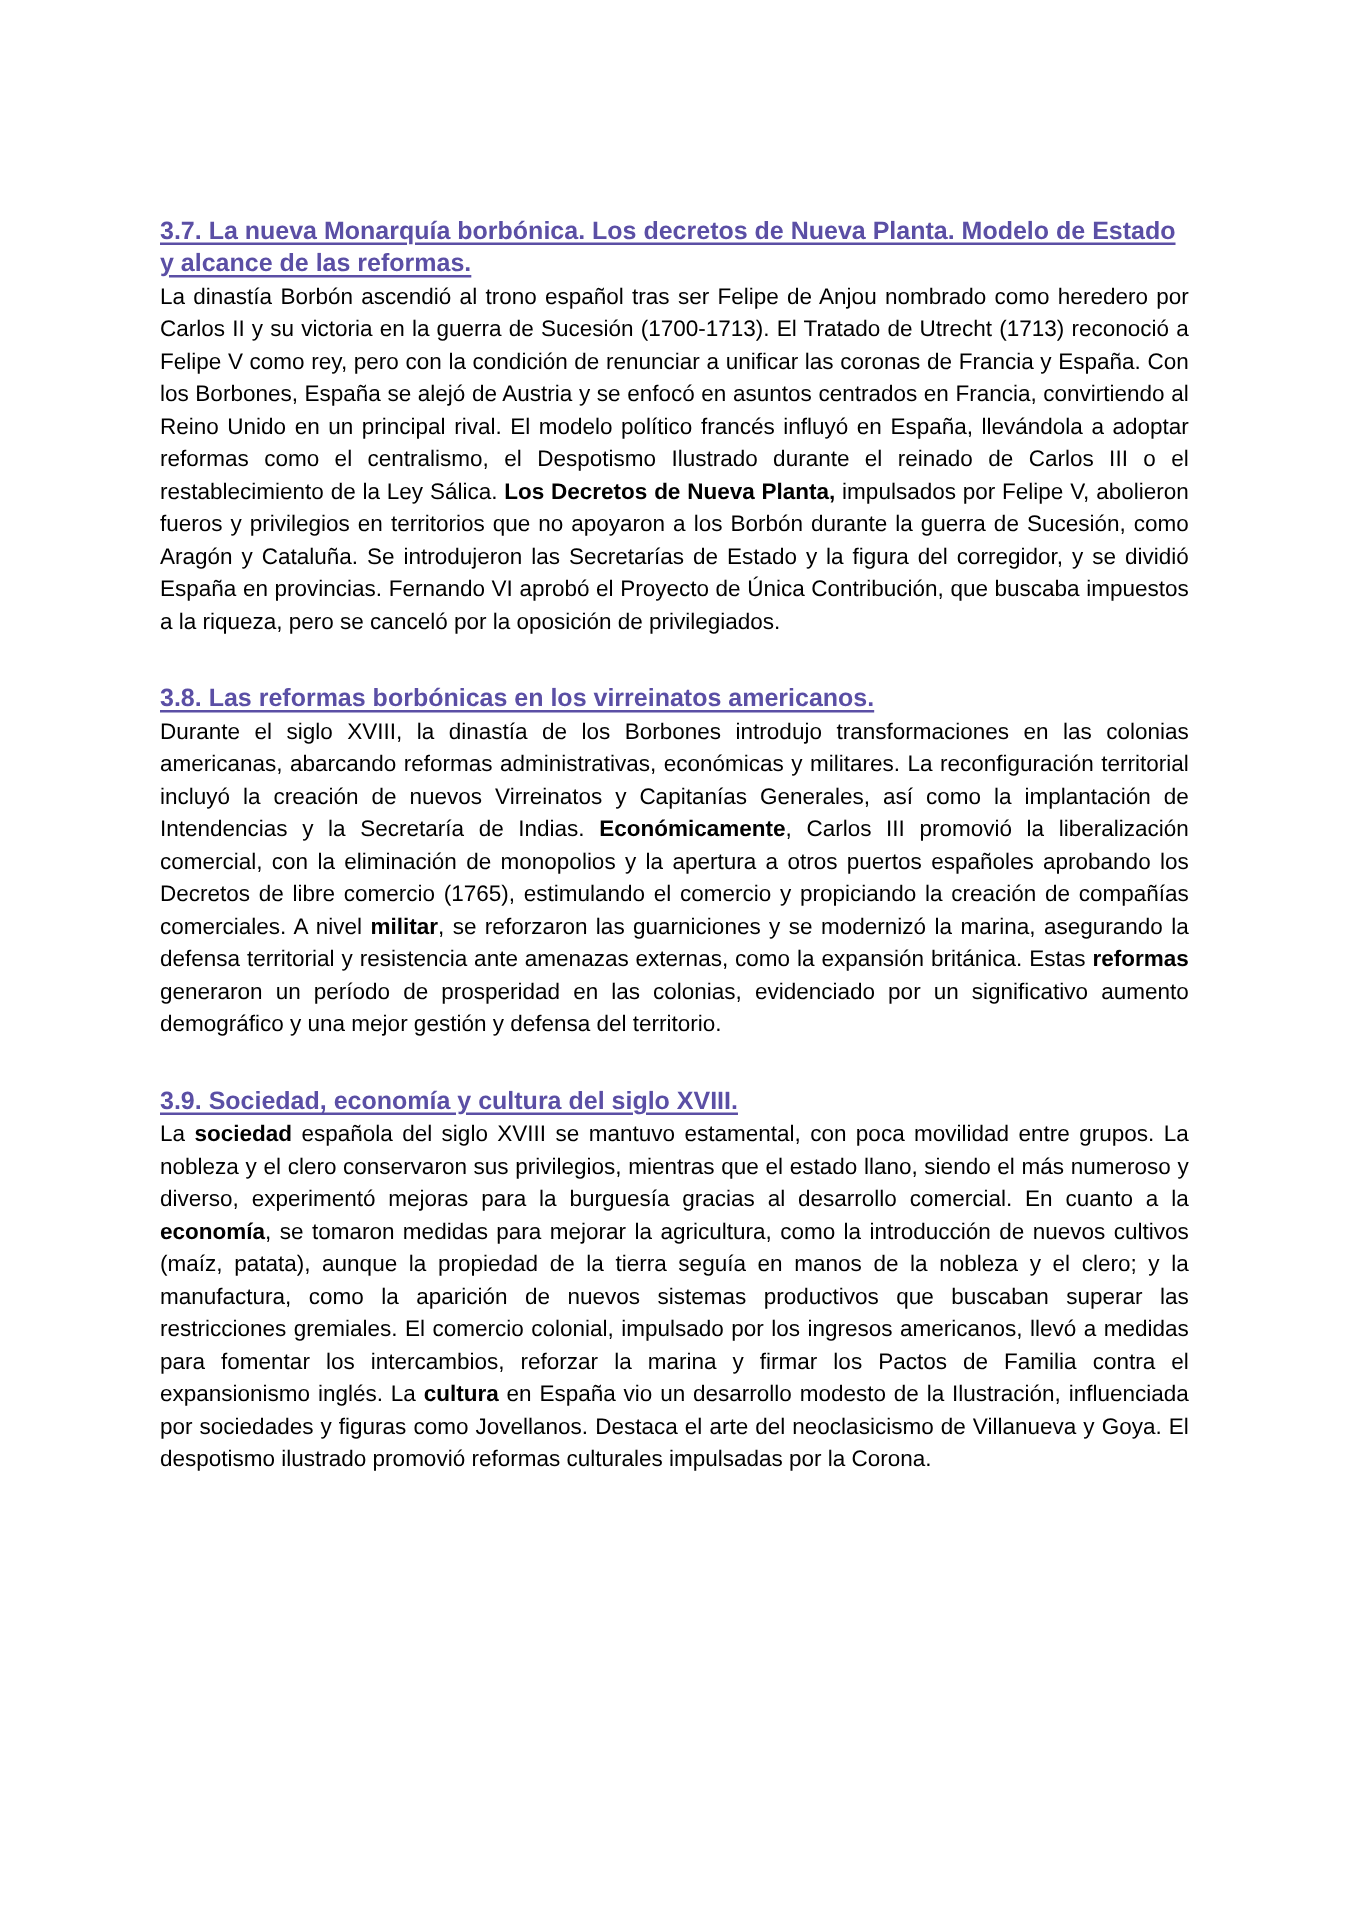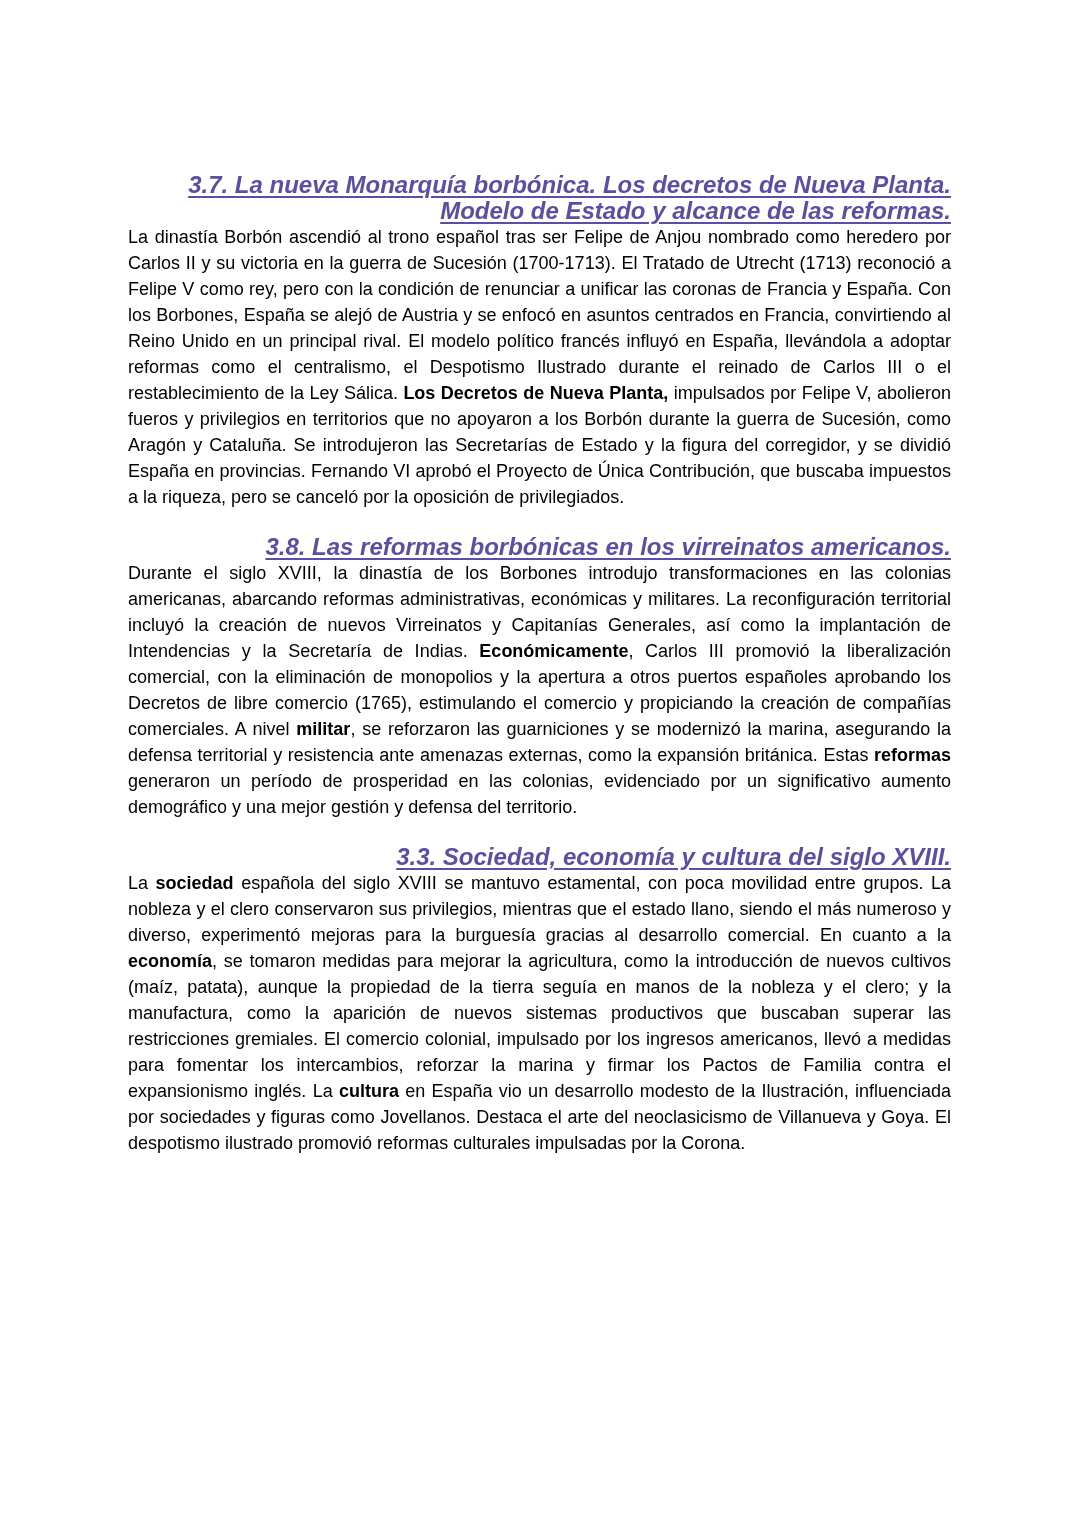--- a/index.html
+++ b/index.html
@@ -15,31 +15,30 @@
     overflow: hidden;
     font-family: "Liberation Sans", "DejaVu Sans", sans-serif;
   }
   .content {
     position: absolute;
     left: 128px;
     top: 172px;
     width: 823px;
   }
   .doc-section { margin: 0; }
-  .doc-section + .doc-section { margin-top: 24px; }
+  .doc-section + .doc-section { margin-top: 36px; }
   .section-heading {
     margin: 0;
-    font-size: 24px;
+    font-size: 20px;
     line-height: 26px;
     font-weight: bold;
     color: var(--heading-color, #5b4fa5);
     text-decoration: underline;
     text-underline-offset: 3px;
-    text-align: right;
-    font-style: italic;
+    text-align: left;
   }
   .section-paragraph {
     margin: 0;
     font-size: 18px;
     line-height: 26px;
     color: var(--body-color, #000000);
     text-align: justify;
   }
   .section-paragraph b { font-weight: bold; }
 </style>
@@ -53,18 +52,18 @@
       <h2 class="section-heading">3.7. La nueva Monarquía borbónica. Los decretos de Nueva Planta. Modelo de Estado y alcance de las reformas.</h2>
       <p class="section-paragraph"><span>La dinastía Borbón ascendió al trono español tras ser Felipe de Anjou nombrado como heredero por Carlos II y su victoria en la guerra de Sucesión (1700-1713). El Tratado de Utrecht (1713) reconoció a Felipe V como rey, pero con la condición de renunciar a unificar las coronas de Francia y España. Con los Borbones, España se alejó de Austria y se enfocó en asuntos centrados en Francia, convirtiendo al Reino Unido en un principal rival. El modelo político francés influyó en España, llevándola a adoptar reformas como el centralismo, el Despotismo Ilustrado durante el reinado de Carlos III o el restablecimiento de la Ley Sálica. </span><b>Los Decretos de Nueva Planta,</b><span> impulsados por Felipe V, abolieron fueros y privilegios en territorios que no apoyaron a los Borbón durante la guerra de Sucesión, como Aragón y Cataluña. Se introdujeron las Secretarías de Estado y la figura del corregidor, y se dividió España en provincias. Fernando VI aprobó el Proyecto de Única Contribución, que buscaba impuestos a la riqueza, pero se canceló por la oposición de privilegiados.</span></p>
     </section>
 
     <section class="doc-section">
       <h2 class="section-heading">3.8. Las reformas borbónicas en los virreinatos americanos.</h2>
       <p class="section-paragraph"><span>Durante el siglo XVIII, la dinastía de los Borbones introdujo transformaciones en las colonias americanas, abarcando reformas administrativas, económicas y militares. La reconfiguración territorial incluyó la creación de nuevos Virreinatos y Capitanías Generales, así como la implantación de Intendencias y la Secretaría de Indias. </span><b>Económicamente</b><span>, Carlos III promovió la liberalización comercial, con la eliminación de monopolios y la apertura a otros puertos españoles aprobando los Decretos de libre comercio (1765), estimulando el comercio y propiciando la creación de compañías comerciales. A nivel </span><b>militar</b><span>, se reforzaron las guarniciones y se modernizó la marina, asegurando la defensa territorial y resistencia ante amenazas externas, como la expansión británica. Estas </span><b>reformas</b><span> generaron un período de prosperidad en las colonias, evidenciado por un significativo aumento demográfico y una mejor gestión y defensa del territorio.</span></p>
     </section>
 
     <section class="doc-section">
-      <h2 class="section-heading">3.3. Sociedad, economía y cultura del siglo XVIII.</h2>
+      <h2 class="section-heading">3.9. Sociedad, economía y cultura del siglo XVIII.</h2>
       <p class="section-paragraph"><span>La </span><b>sociedad</b><span> española del siglo XVIII se mantuvo estamental, con poca movilidad entre grupos. La nobleza y el clero conservaron sus privilegios, mientras que el estado llano, siendo el más numeroso y diverso, experimentó mejoras para la burguesía gracias al desarrollo comercial. En cuanto a la </span><b>economía</b><span>, se tomaron medidas para mejorar la agricultura, como la introducción de nuevos cultivos (maíz, patata), aunque la propiedad de la tierra seguía en manos de la nobleza y el clero; y la manufactura, como la aparición de nuevos sistemas productivos que buscaban superar las restricciones gremiales. El comercio colonial, impulsado por los ingresos americanos, llevó a medidas para fomentar los intercambios, reforzar la marina y firmar los Pactos de Familia contra el expansionismo inglés. La </span><b>cultura</b><span> en España vio un desarrollo modesto de la Ilustración, influenciada por sociedades y figuras como Jovellanos. Destaca el arte del neoclasicismo de Villanueva y Goya. El despotismo ilustrado promovió reformas culturales impulsadas por la Corona.</span></p>
     </section>
 
   </div>
 </div>
 
 </body></html>

